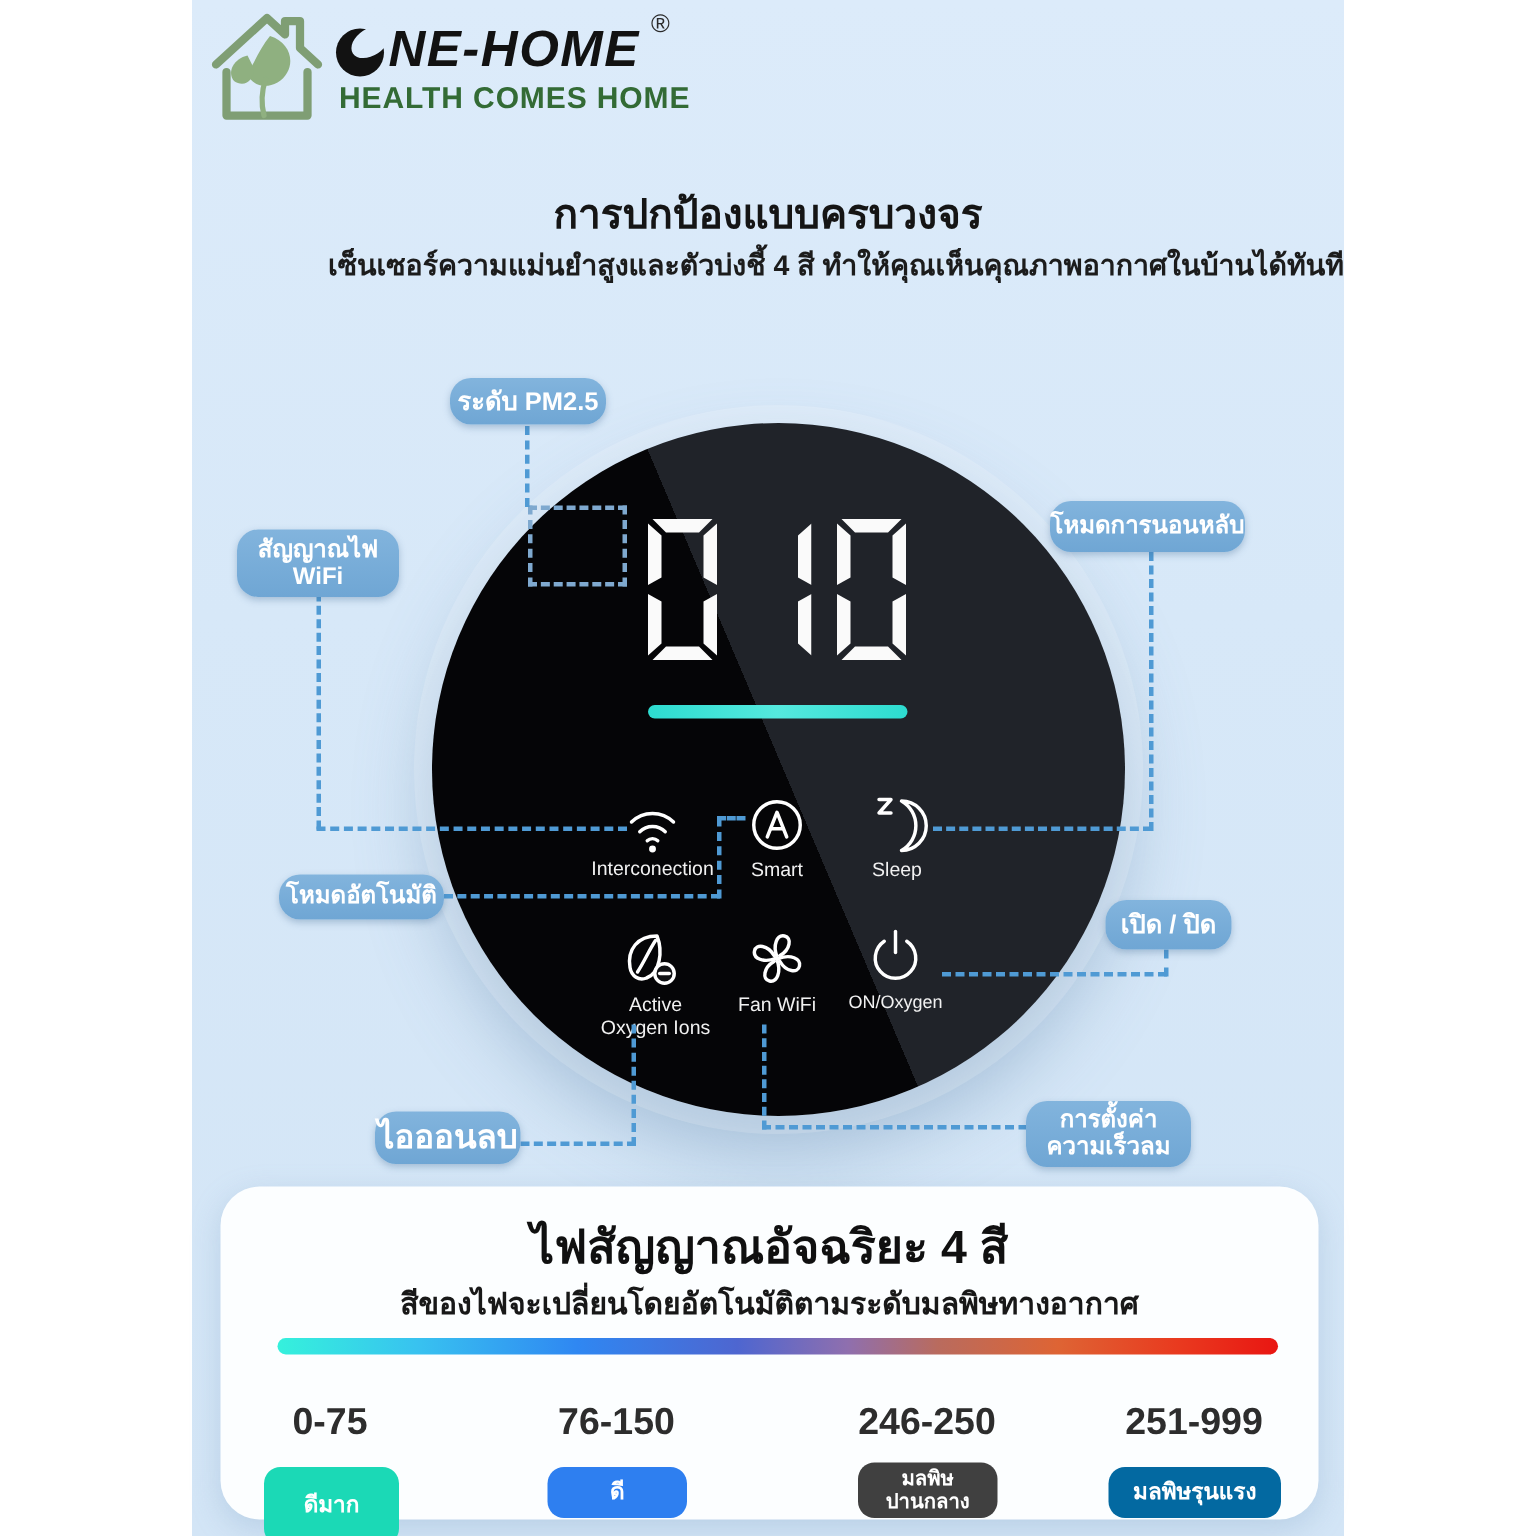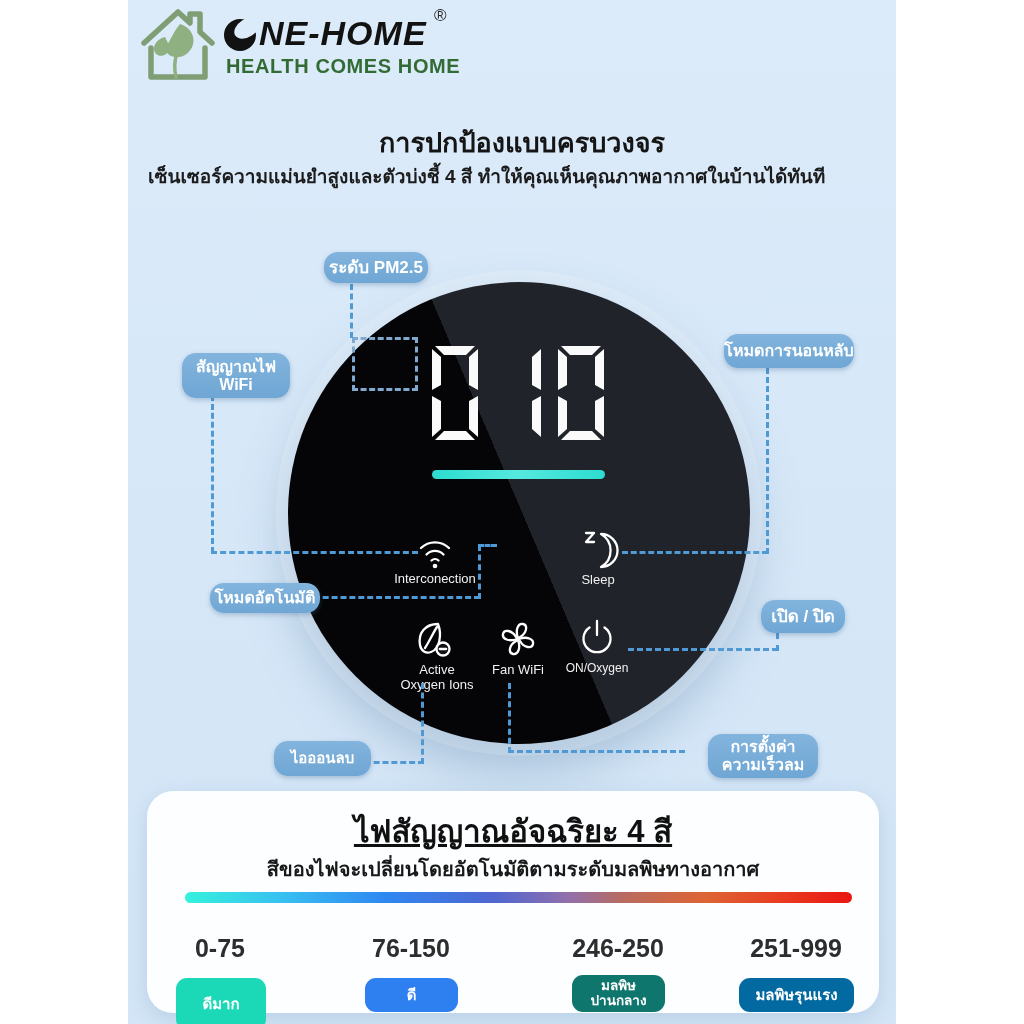--- a/index.html
+++ b/index.html
@@ -10,47 +10,47 @@
   
   .logo{position:absolute;left:134px;top:2px;width:330px;height:84px;}
   .logo-house{position:absolute;left:2px;top:2px;}
   .brand-row{position:absolute;left:88px;top:12px;display:flex;align-items:center;}
   .brand-text{font-size:34px;font-weight:800;font-style:italic;color:#121212;letter-spacing:1px;}
   .brand-o{margin-right:1px;}
   .reg-mark{position:absolute;left:300px;top:4px;font-size:17px;color:#2a2a2a;font-style:normal;}
   .tagline{position:absolute;left:92px;top:53px;font-size:20px;font-weight:700;color:#336b35;letter-spacing:.6px;}
   
   .main-title{position:absolute;left:128px;top:121px;width:768px;text-align:center;
-              font-size:27px;font-weight:800;color:#151515;margin-left:10px;}
-  .main-subtitle{position:absolute;left:128px;top:161px;width:768px;text-align:left;
+              font-size:27px;font-weight:800;color:#151515;}
+  .main-subtitle{position:absolute;left:128px;top:161px;width:768px;text-align:right;
               font-size:19px;font-weight:600;color:#1c1c1c;padding-left:20px;}
   
   .circle{position:absolute;left:288px;top:282px;width:462px;height:462px;border-radius:50%;
           background:linear-gradient(67deg,#050507 0 50.5%,#202329 50.5% 100%);
           box-shadow:0 0 0 12px rgba(255,255,255,.16),0 24px 50px rgba(105,140,175,.45);
           z-index:1;}
   .seg-display{position:absolute;left:144px;top:64px;display:flex;gap:17px;z-index:2;}
   .teal-bar{position:absolute;left:144px;top:188px;width:173px;height:9px;border-radius:5px;z-index:2;}
   .panel-btn{position:absolute;width:100px;text-align:center;z-index:2;}
   .panel-btn .lbl{margin-top:1px;font-size:13px;color:#f1f1f1;line-height:1.12;white-space:pre-line;}
   .panel-btn.small .lbl{font-size:12px;}
   
   .pill{position:absolute;z-index:6;display:flex;align-items:center;justify-content:center;
         background:linear-gradient(180deg,#82b4dd,#6fa6d4);color:#ffffff;font-weight:700;
         border-radius:14px;text-align:center;line-height:1.12;white-space:pre-line;
-        box-shadow:0 2px 5px rgba(70,110,150,.35);margin-left:24px;}
+        box-shadow:0 2px 5px rgba(70,110,150,.35);}
   
   .dash-h{position:absolute;border-top:3px dashed #4f9ad4;z-index:5;height:0;}
   .dash-v{position:absolute;border-left:3px dashed #4f9ad4;z-index:5;width:0;}
   .dash-box{position:absolute;border:3px dashed #7fa9cf;z-index:5;background:transparent;}
   
   .aqi-card{position:absolute;left:147px;top:791px;width:732px;height:222px;border-radius:26px;
             background:#fcfeff;box-shadow:0 6px 20px rgba(120,155,190,.28);z-index:4;}
   .aqi-title{position:absolute;left:0;top:15px;width:100%;text-align:center;
-             font-size:31px;font-weight:800;color:#101010;text-decoration:underline;}
+             font-size:31px;font-weight:800;color:#101010;}
   .aqi-subtitle{position:absolute;left:0;top:62px;width:100%;text-align:center;
              font-size:20px;font-weight:600;color:#181818;}
   .grad-bar{position:absolute;left:38px;top:101px;width:667px;height:11px;border-radius:6px;}
   .range-label{position:absolute;top:143px;width:140px;text-align:center;
              font-size:25px;font-weight:600;color:#2d2d2d;}
   .level-badge{position:absolute;display:flex;align-items:center;justify-content:center;
              border-radius:11px;color:#fff;font-weight:700;font-size:15px;text-align:center;
              line-height:1.1;white-space:pre-line;}
   .icon-svg{display:block;margin:0 auto;}
 </style>
@@ -113,20 +113,30 @@
       <svg class="icon-svg" width="48" height="42" viewBox="0 0 48 42">
         <g fill="none" stroke="#fff" stroke-width="2.3" stroke-linecap="round">
           <path d="M10 19 a20 20 0 0 1 28 0"></path>
           <path d="M15.5 25.5 a12 12 0 0 1 17 0"></path>
           <path d="M20.5 31.5 a5 5 0 0 1 7 0"></path>
         </g>
         <circle cx="24" cy="37" r="2.3" fill="#fff"></circle>
       </svg>
       <div class="lbl">Interconection</div>
     </div>
+    <div class="panel-btn" style="left:180px;top:246px;">
+      <svg class="icon-svg" width="48" height="44" viewBox="0 0 48 44">
+        <g fill="none" stroke="#fff" stroke-width="2.3" stroke-linecap="round" stroke-linejoin="round">
+          <circle cx="24" cy="22" r="15.5"></circle>
+          <path d="M17.5 30 L24 13.5 L30.5 30"></path>
+          <path d="M19.8 24.5 h8.4"></path>
+        </g>
+      </svg>
+      <div class="lbl">Smart</div>
+    </div>
     <div class="panel-btn" style="left:260px;top:246px;">
       <svg class="icon-svg" width="48" height="44" viewBox="0 0 48 44">
         <g fill="none" stroke="#fff" stroke-width="2.3" stroke-linecap="round" stroke-linejoin="round">
           <path d="M27 6 a14.5 14.5 0 1 1 0 33 a19 19 0 0 0 0 -33 z"></path>
           <path d="M12 5 h8 l-8 9 h8"></path>
         </g>
       </svg>
       <div class="lbl">Sleep</div>
     </div>
 
@@ -178,33 +188,33 @@
   <div class="dash-v" style="left:421px;top:683px;height:81px;"></div>
   <div class="dash-h" style="left:347px;top:761px;width:77px;"></div>
   <div class="dash-v" style="left:508px;top:683px;height:70px;"></div>
   <div class="dash-h" style="left:508px;top:750px;width:177px;"></div>
 
   <div class="pill" style="left:300px;top:252px;width:104px;height:31px;font-size:17px;">ระดับ PM2.5</div>
   <div class="pill" style="left:158px;top:353px;width:108px;height:45px;font-size:16px;">สัญญาณไฟ WiFi</div>
   <div class="pill" style="left:700px;top:334px;width:130px;height:34px;font-size:16px;">โหมดการนอนหลับ</div>
   <div class="pill" style="left:186px;top:583px;width:110px;height:30px;font-size:16px;">โหมดอัตโนมัติ</div>
   <div class="pill" style="left:737px;top:600px;width:84px;height:33px;font-size:17px;">เปิด / ปิด</div>
-  <div class="pill" style="left:250px;top:741px;width:97px;height:35px;font-size:15px;">ไอออนลบ</div>
+  <div class="pill" style="left:250px;top:741px;width:97px;height:35px;font-size:22px;">ไอออนลบ</div>
   <div class="pill" style="left:684px;top:734px;width:110px;height:44px;font-size:16px;">การตั้งค่า
 ความเร็วลม</div>
 
   <div class="aqi-card">
     <div class="aqi-title">ไฟสัญญาณอัจฉริยะ 4 สี</div>
     <div class="aqi-subtitle">สีของไฟจะเปลี่ยนโดยอัตโนมัติตามระดับมลพิษทางอากาศ</div>
     <div class="grad-bar" id="grad-bar" style="background: linear-gradient(90deg, rgb(53, 241, 220) 0%, rgb(56, 194, 240) 14%, rgb(47, 135, 242) 30%, rgb(78, 102, 208) 46%, rgb(143, 111, 174) 57%, rgb(185, 107, 94) 66%, rgb(222, 100, 52) 78%, rgb(233, 58, 31) 90%, rgb(233, 22, 18) 100%);"></div>
 
     <div class="range-label" style="left:3px;">0-75</div>
     <div class="range-label" style="left:194px;">76-150</div>
     <div class="range-label" style="left:401px;">246-250</div>
     <div class="range-label" style="left:579px;">251-999</div>
 
     <div class="level-badge" style="left: 29px; top: 187px; width: 90px; height: 52px; background: rgb(27, 217, 182);">ดีมาก</div>
     <div class="level-badge" style="left: 218px; top: 187px; width: 93px; height: 34px; background: rgb(46, 127, 240);">ดี</div>
-    <div class="level-badge" style="left: 425px; top: 184px; width: 93px; height: 37px; font-size: 13.5px; background: #0f766e;">มลพิษ
+    <div class="level-badge" style="left: 425px; top: 184px; width: 93px; height: 37px; font-size: 13.5px; background: #404040;">มลพิษ
 ปานกลาง</div>
     <div class="level-badge" style="left: 592px; top: 187px; width: 115px; height: 34px; background: #0369a1;">มลพิษรุนแรง</div>
   </div>
 </div>
 
 </body></html>

